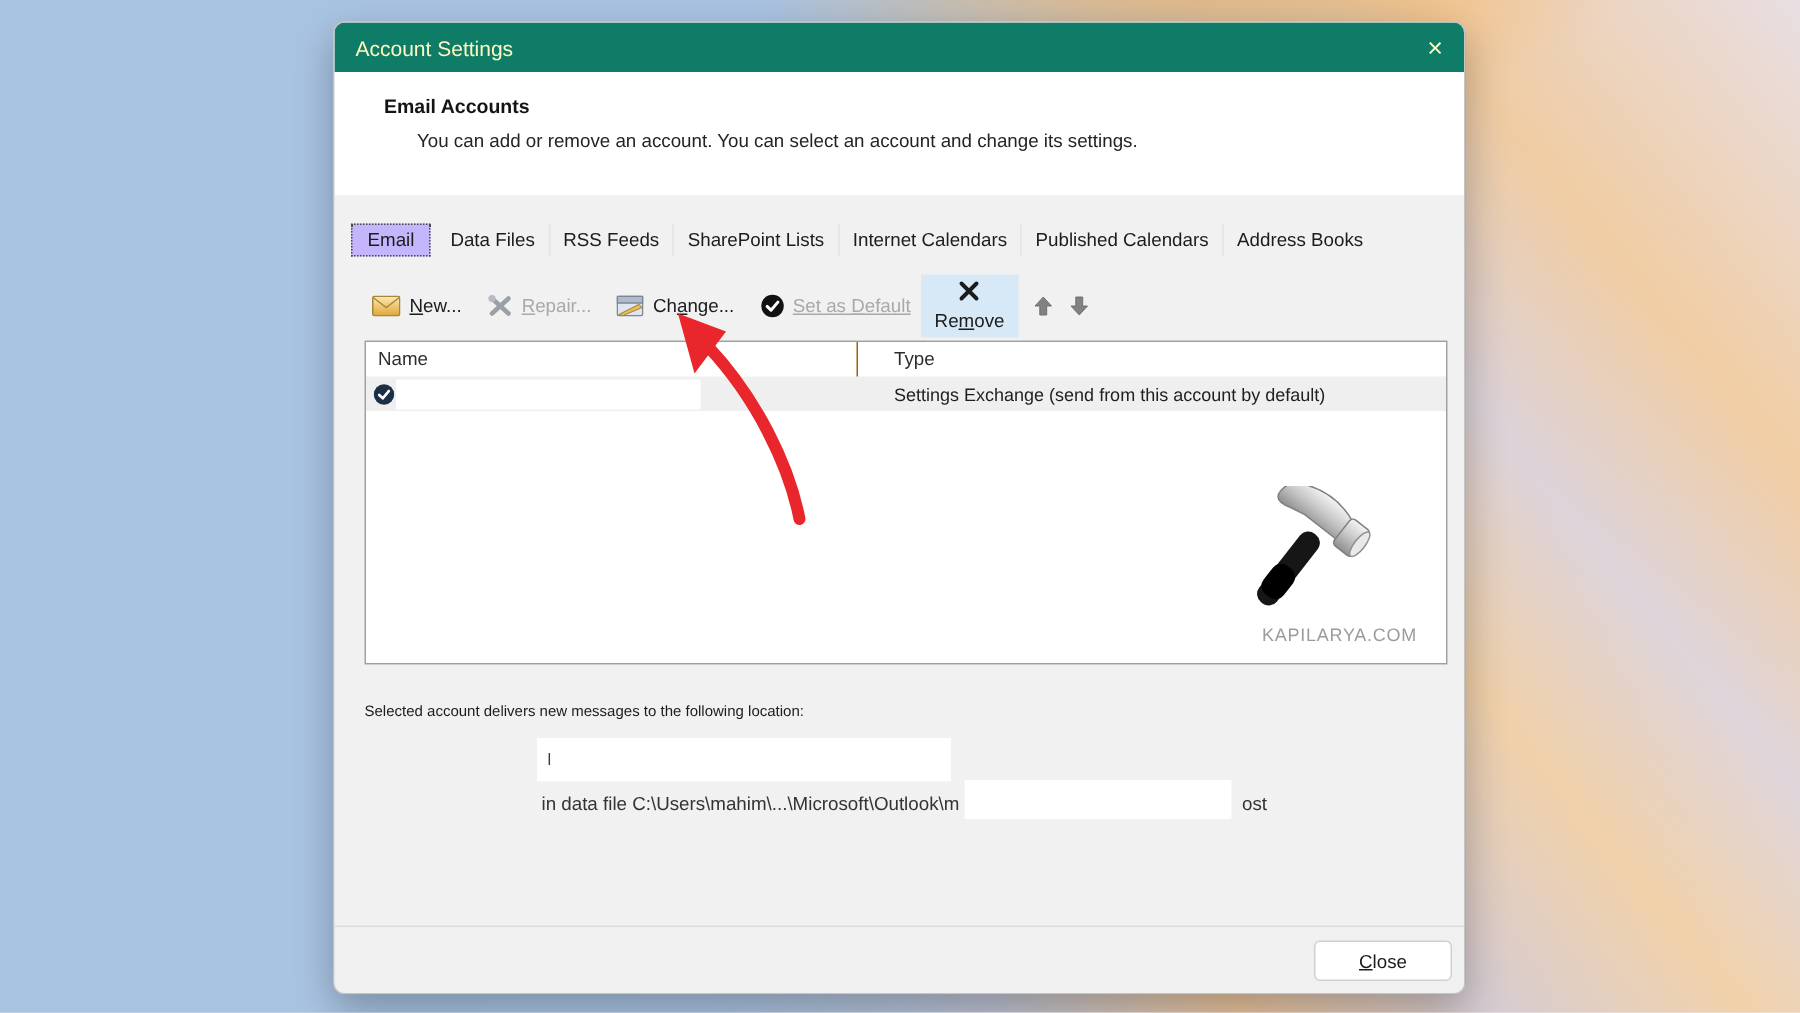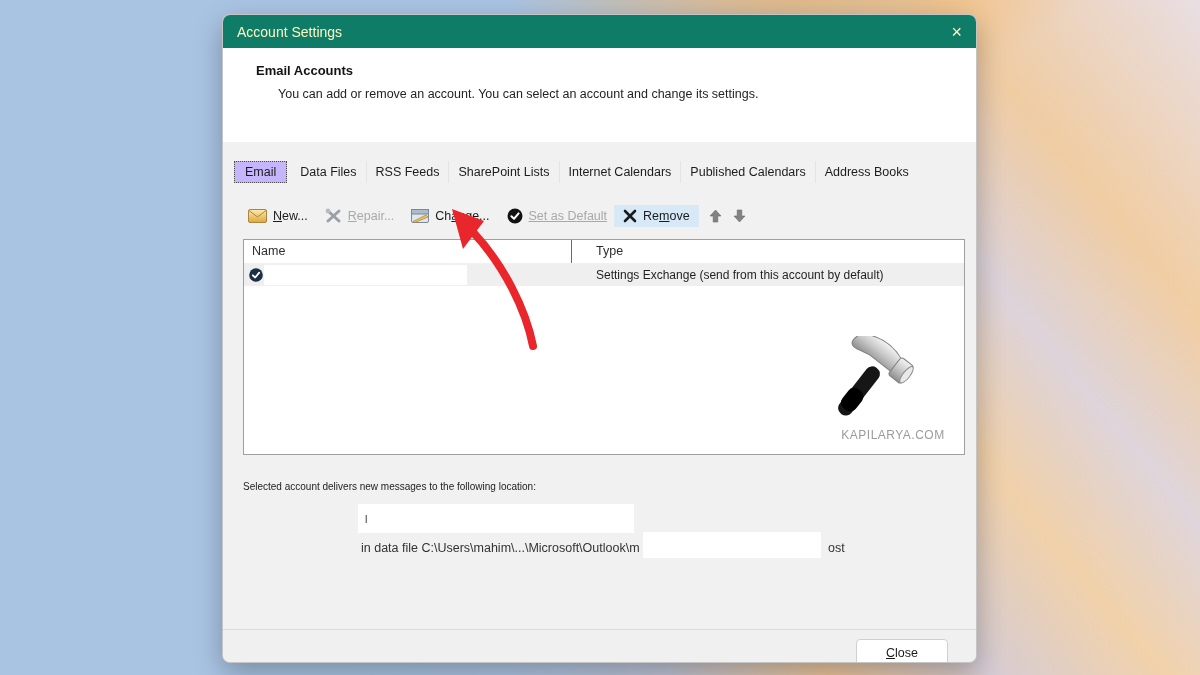--- a/index.html
+++ b/index.html
@@ -16,53 +16,53 @@
   .dialog {
     position:absolute; left:222px; top:14px; width:755px; height:649px;
     border-radius:8px; box-shadow:0 10px 28px rgba(0,0,0,0.28);
     border:1px solid rgba(0,0,0,0.18); background:#f1f1f1; overflow:hidden;
   }
   .titlebar {
     height:33px; background:#0e7c66; color:#fef9c3; display:flex; align-items:center;
     padding:0 14px; font-size:14px;
   }
   .titlebar .x { margin-left:auto; font-size:18px; line-height:1; font-weight:400; cursor:default; }
-  .hdr { height:94px; background:#ffffff; padding:15px 0 0 33px; }
+  .hdr { height:82px; background:#ffffff; padding:15px 0 0 33px; }
   .hdr-title { font-size:13px; font-weight:bold; color:#141414; }
   .hdr-desc { margin:9px 0 0 22px; font-size:12.5px; color:#242424; }
   .bodyarea { position:relative; height:487px; background:#f1f1f1; }
   .tabs { position:absolute; left:11px; top:19px; display:flex; align-items:center; font-size:12.5px; color:#1c1c1c; }
   .tab { padding:4px 9px; border-right:1px solid #e4e4e4; cursor:default; }
   .tab:last-child { border-right:none; }
   .tab.sel { background:#c4b5fd; border:1px dotted #4a4a4a; padding:3px 10px; margin-right:4px; }
   .toolbar { position:absolute; left:25px; top:59px; height:30px; display:flex; align-items:center; font-size:12.5px; color:#1b1b1b; }
   .titem { display:flex; align-items:center; gap:6px; margin-right:17px; cursor:default; white-space:nowrap; }
   .titem.dis { color:#a9a9a9; }
-  .titem.hl { background:#d7e8f7; padding:4px 9px; margin-right:10px; }
+  .titem.hl { background:#d7e8f7; padding:4px 9px; margin-right:10px;flex-direction:column; }
   .key { text-decoration:underline; }
   .arrbtn { margin-right:11px; display:flex; align-items:center; }
   .listbox { position:absolute; left:20px; top:97px; width:722px; height:216px; background:#fff; border:1px solid #9f9f9f; }
   .lb-head { display:flex; height:24px; font-size:12.5px; color:#2e2e2e; border-bottom:1px solid #f0f0f0; }
   .lb-col-name { width:328px; padding:4px 0 0 8px; border-right:1px solid #a16207; }
   .lb-col-type { padding:4px 0 0 24px; }
   .lb-row { position:relative; height:22px; background:#efefef; display:flex; align-items:center; }
   .lb-badge { position:absolute; left:5px; top:4px; }
   .lb-redact { position:absolute; left:20px; top:1px; width:203px; height:20px; background:#fff; }
   .lb-type { position:absolute; left:352px; font-size:12px; color:#1f1f1f; white-space:nowrap; }
   .watermark { position:absolute; right:2px; bottom:12px; width:138px; text-align:center; }
   .watermark-text { font-size:12px; color:#9b9b9b; letter-spacing:0.5px; margin-top:2px; }
   .dlv-label { position:absolute; left:20px; top:339px; font-size:10px; color:#1c1c1c; }
   .redact1 { position:absolute; left:135px; top:362px; width:276px; height:29px; background:#fff; }
   .frag { position:absolute; left:7px; top:9px; font-size:11px; color:#3a3a3a; }
   .df-pre { position:absolute; left:138px; top:399px; font-size:12.5px; color:#333; white-space:nowrap; }
   .redact2 { position:absolute; left:420px; top:390px; width:178px; height:26px; background:#fff; }
   .df-post { position:absolute; left:605px; top:399px; font-size:12.5px; color:#333; }
   .footer { position:relative; height:46px; background:#f0f0f0; border-top:1px solid #dcdcdc; }
   .close-btn {
-    position:absolute; right:28px; top:9px; width:92px; height:27px; background:#fff;
+    position:absolute; right:8px; top:9px; width:92px; height:27px; background:#fff;
     border:1px solid #d0d0d0; border-radius:4px; font-size:12.5px; color:#1b1b1b;
     display:flex; align-items:center; justify-content:center; cursor:default;
   }
   .red-arrow { position:absolute; left:215px; top:192px; width:120px; height:160px; z-index:40; pointer-events:none; }
   svg { display:block; }
 </style>
 </head>
 <body>
 
 <div class="dialog">

